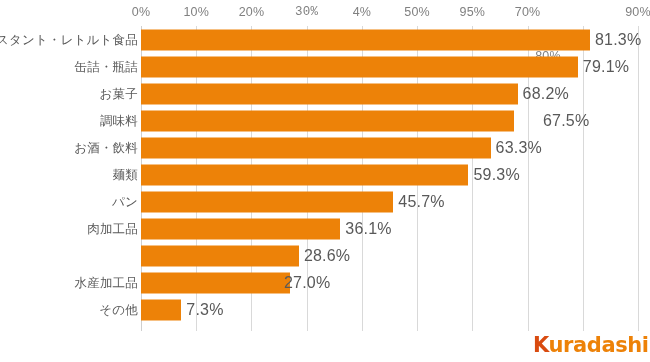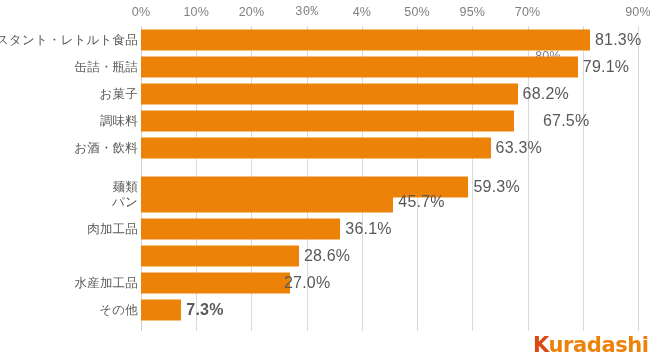--- a/index.html
+++ b/index.html
@@ -168,21 +168,21 @@
       <div class="row" style="top: 81px;">
         <div class="cat-label">調味料</div>
         <div class="bar" style="width: 372.75px; background: rgb(237, 130, 8);"></div>
         <div class="bar-value" style="left: 543px;">67.5%</div>
       </div>
       <div class="row" style="top: 108px;">
         <div class="cat-label">お酒・飲料</div>
         <div class="bar" style="width: 349.557px; background: rgb(237, 130, 8);"></div>
         <div class="bar-value" style="left: 495.557px;">63.3%</div>
       </div>
-      <div class="row" style="top: 135px; margin-top: 12px;">
+      <div class="row" style="top: 135px;">
         <div class="cat-label">麺類</div>
         <div class="bar" style="width: 327.468px; background: rgb(237, 130, 8);"></div>
         <div class="bar-value" style="left: 473.468px;">59.3%</div>
       </div>
       <div class="row" style="top: 162px;">
         <div class="cat-label">パン</div>
         <div class="bar" style="width: 252.366px; background: rgb(237, 130, 8);"></div>
         <div class="bar-value" style="left: 398.366px;">45.7%</div>
       </div>
       <div class="row" style="top: 189px;">
@@ -195,21 +195,21 @@
         <div class="bar-value" style="left: 303.936px;">28.6%</div>
       </div>
       <div class="row" style="top: 243px;">
         <div class="cat-label">水産加工品</div>
         <div class="bar" style="width: 149.1px; background: rgb(237, 130, 8);"></div>
         <div class="bar-value" style="left: 284px;">27.0%</div>
       </div>
       <div class="row" style="top: 270px;">
         <div class="cat-label">その他</div>
         <div class="bar" style="width: 40.3122px; background: rgb(237, 130, 8);"></div>
-        <div class="bar-value" style="left: 186.312px; font-weight: bold;">7.3%</div>
+        <div class="bar-value" style="left: 186.312px;">7.3%</div>
       </div>
     </div>
 
   <div class="logo">
     <span class="k">K</span><span>uradashi</span>
   </div>
 
 </div>
 
 </body></html>

